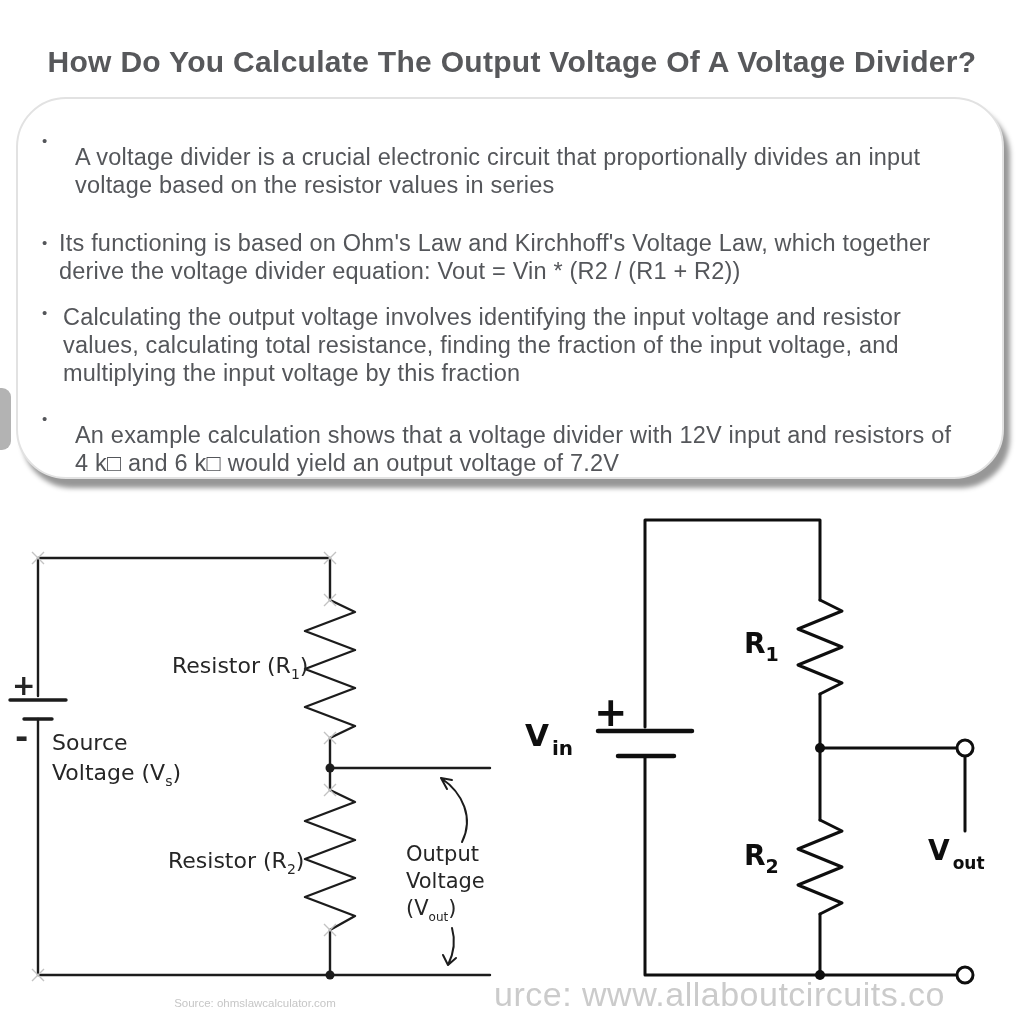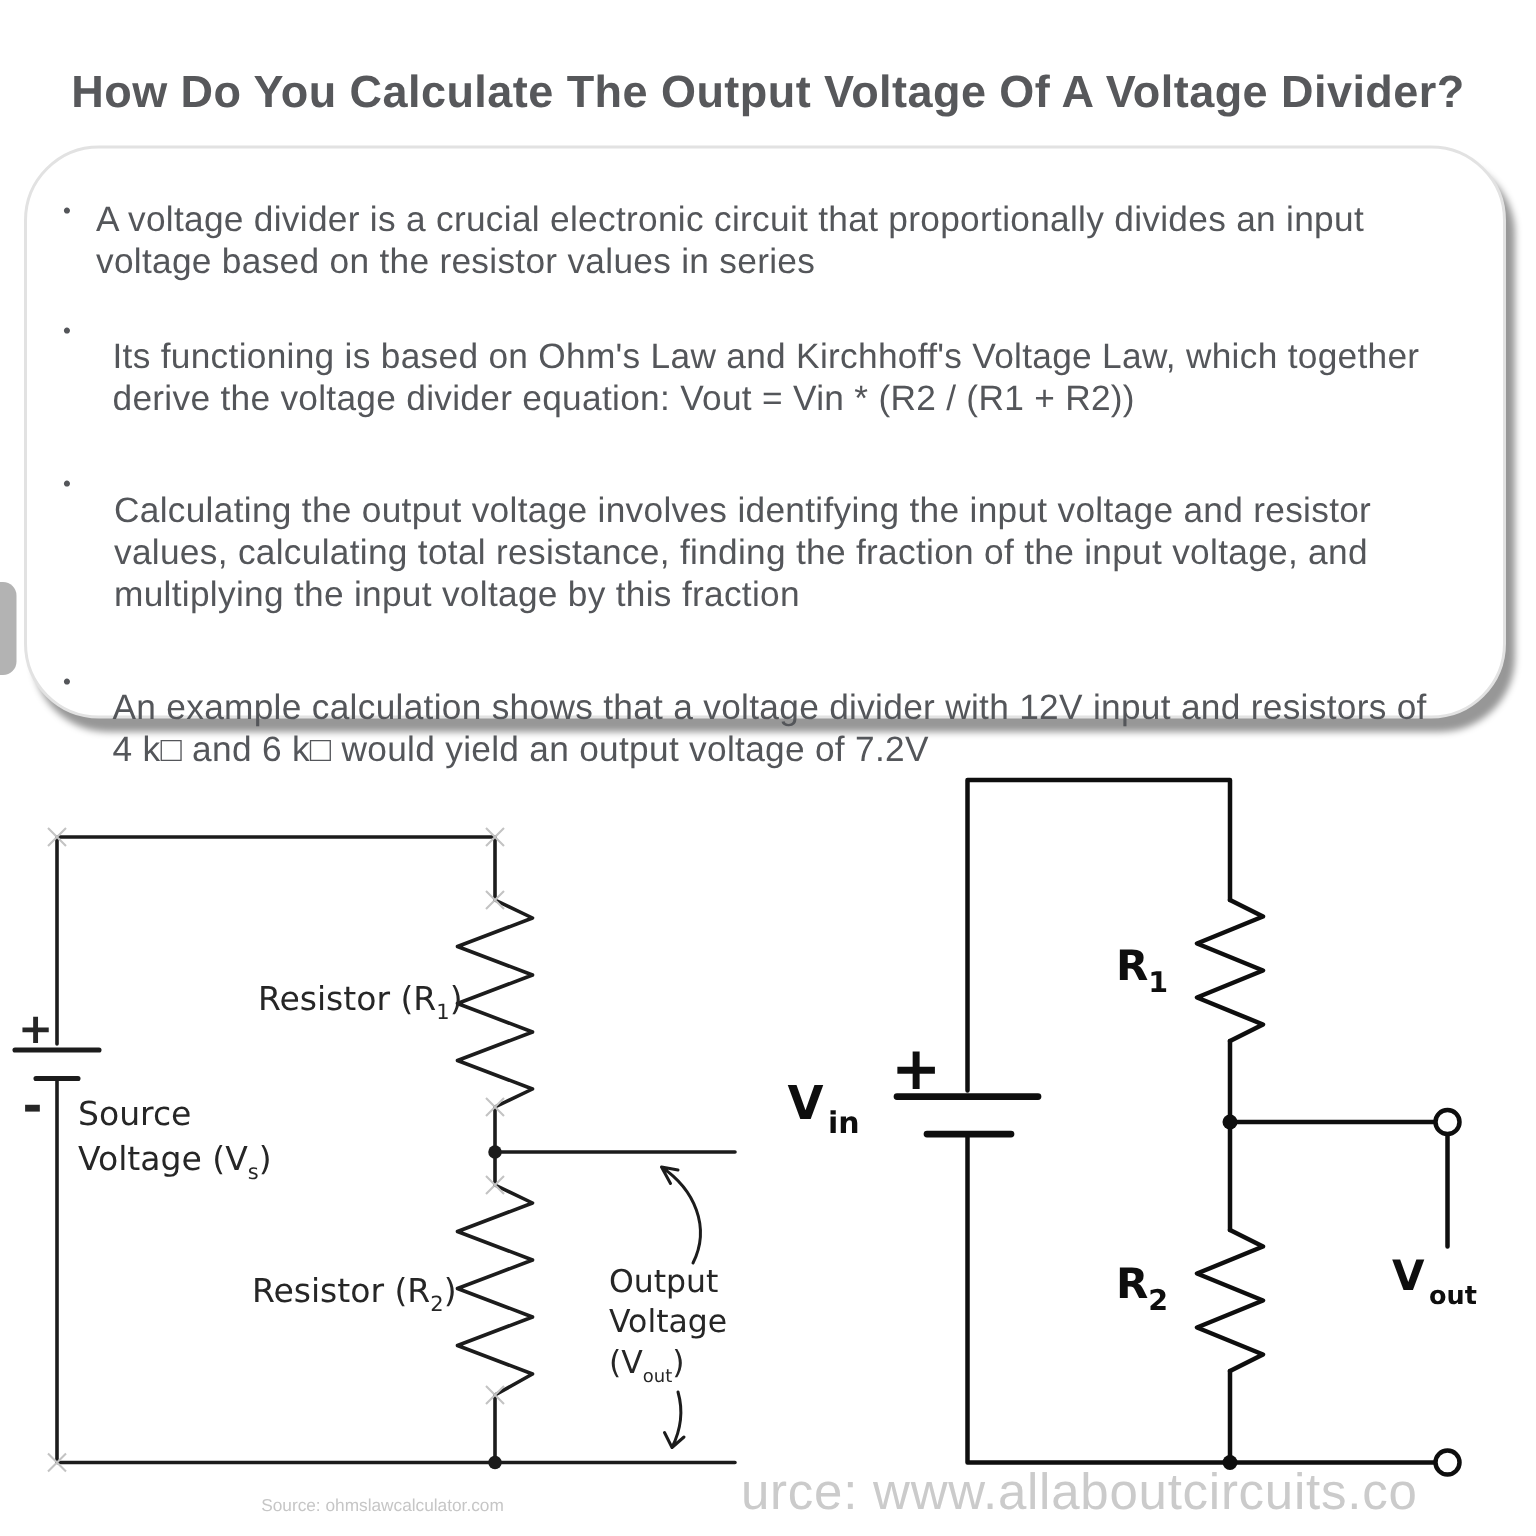--- a/index.html
+++ b/index.html
@@ -22,29 +22,29 @@
 
 <div class="page">
 
   <h1 class="title">How Do You Calculate The Output Voltage Of A Voltage Divider?</h1>
 
   <div class="edge-tab"></div>
 
   <div class="card">
     <div class="bullet-row">
       <span class="bullet-marker">•</span>
-      <p class="bullet-text" style="margin:5px">A voltage divider is a crucial electronic circuit that proportionally divides an input voltage based on the resistor values in series</p>
+      <p class="bullet-text" style="margin:16px">A voltage divider is a crucial electronic circuit that proportionally divides an input voltage based on the resistor values in series</p>
     </div>
     <div class="bullet-row">
       <span class="bullet-marker">•</span>
-      <p class="bullet-text" style="margin:16px">Its functioning is based on Ohm's Law and Kirchhoff's Voltage Law, which together derive the voltage divider equation: Vout = Vin * (R2 / (R1 + R2))</p>
+      <p class="bullet-text" style="margin:0">Its functioning is based on Ohm's Law and Kirchhoff's Voltage Law, which together derive the voltage divider equation: Vout = Vin * (R2 / (R1 + R2))</p>
     </div>
     <div class="bullet-row">
       <span class="bullet-marker">•</span>
-      <p class="bullet-text" style="margin:17px">Calculating the output voltage involves identifying the input voltage and resistor values, calculating total resistance, finding the fraction of the input voltage, and multiplying the input voltage by this fraction</p>
+      <p class="bullet-text" style="margin:4px">Calculating the output voltage involves identifying the input voltage and resistor values, calculating total resistance, finding the fraction of the input voltage, and multiplying the input voltage by this fraction</p>
     </div>
     <div class="bullet-row">
       <span class="bullet-marker">•</span>
       <p class="bullet-text" style="margin:16px">An example calculation shows that a voltage divider with 12V input and resistors of 4 k□ and 6 k□ would yield an output voltage of 7.2V</p>
     </div>
   </div>
 
   <svg class="circuits" width="1024" height="1024" viewBox="0 0 1024 1024">
 
     <g stroke="#1c1c1c" stroke-width="2.4" fill="none" stroke-linecap="round" stroke-linejoin="round">

